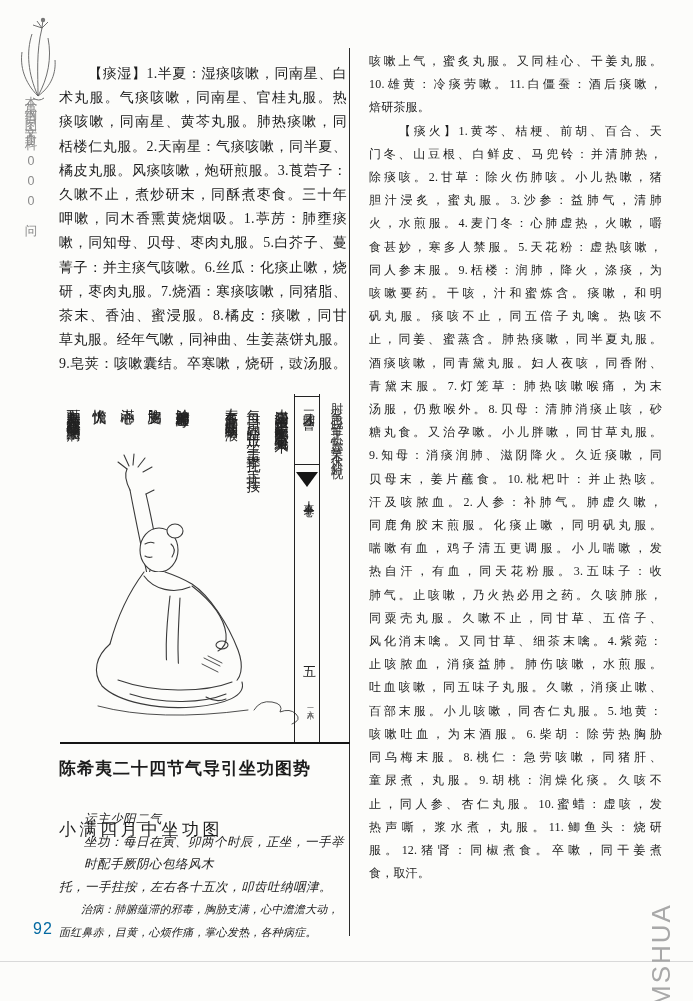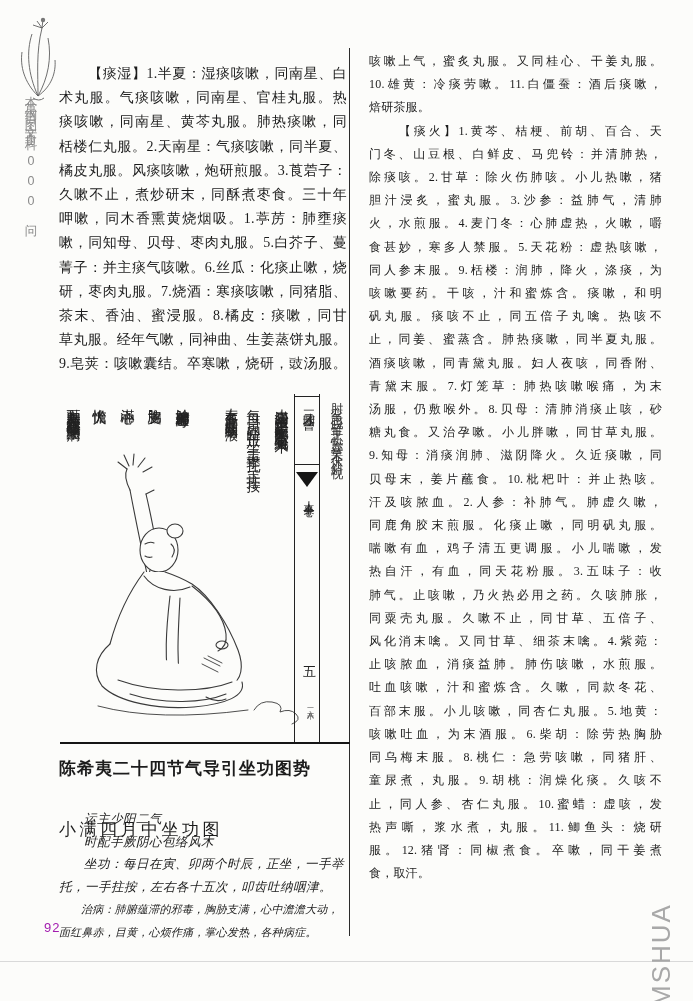--- a/index.html
+++ b/index.html
@@ -44,21 +44,21 @@
     font-family:"Liberation Sans","DejaVu Sans",sans-serif;letter-spacing:1px;}
   #fig-subcaption{left:59px;top:818px;font-size:17px;letter-spacing:3.5px;}
   #fig-details{left:59px;top:808px;width:294px;font-size:12.5px;line-height:22.6px;}
   .dline{letter-spacing:0.5px;font-style:italic;}
   .dline.ind{text-indent:2em;}
   .dline.sm{font-size:11px;letter-spacing:0.2px;}
   
   #spine-title{left:22px;top:86px;writing-mode:vertical-rl;text-orientation:upright;
     color:#8b8b8b;font-size:12.5px;letter-spacing:6px;
     font-family:"Liberation Sans","DejaVu Sans",sans-serif;}
-  #page-num{left:44px;top:920px;font-size:13px;letter-spacing:1px;color:#a21caf;
+  #page-num{left:33px;top:920px;font-size:16px;letter-spacing:1px;color:#0369a1;
     font-family:"Liberation Sans","DejaVu Sans",sans-serif;}
   #watermark{left:598px;top:925px;width:130px;height:34px;transform:rotate(-90deg);
     font-family:"Liberation Sans","DejaVu Sans",sans-serif;font-size:26px;color:#a8a8a8;
     letter-spacing:2px;}
   #scan-line{left:0;top:961px;width:693px;height:1px;background:#d9d9d9;}
   svg{display:block;}
 </style>
 </head>
 <body>
 
@@ -117,21 +117,21 @@
     <div class="tline">9.知母：消痰润肺、滋阴降火。久近痰嗽，同</div>
     <div class="tline">贝母末，姜片蘸食。10.枇杷叶：并止热咳。</div>
     <div class="tline">汗及咳脓血。2.人参：补肺气。肺虚久嗽，</div>
     <div class="tline">同鹿角胶末煎服。化痰止嗽，同明矾丸服。</div>
     <div class="tline">喘嗽有血，鸡子清五更调服。小儿喘嗽，发</div>
     <div class="tline">热自汗，有血，同天花粉服。3.五味子：收</div>
     <div class="tline">肺气。止咳嗽，乃火热必用之药。久咳肺胀，</div>
     <div class="tline">同粟壳丸服。久嗽不止，同甘草、五倍子、</div>
     <div class="tline">风化消末噙。又同甘草、细茶末噙。4.紫菀：</div>
     <div class="tline">止咳脓血，消痰益肺。肺伤咳嗽，水煎服。</div>
-    <div class="tline">吐血咳嗽，汁和蜜炼含。久嗽，同款冬花、</div>
+    <div class="tline">吐血咳嗽，同五味子丸服。久嗽，消痰止嗽、</div>
     <div class="tline">百部末服。小儿咳嗽，同杏仁丸服。5.地黄：</div>
     <div class="tline">咳嗽吐血，为末酒服。6.柴胡：除劳热胸胁</div>
     <div class="tline">同乌梅末服。8.桃仁：急劳咳嗽，同猪肝、</div>
     <div class="tline">童尿煮，丸服。9.胡桃：润燥化痰。久咳不</div>
     <div class="tline">止，同人参、杏仁丸服。10.蜜蜡：虚咳，发</div>
     <div class="tline">热声嘶，浆水煮，丸服。11.鲫鱼头：烧研</div>
     <div class="tline">服。12.猪肾：同椒煮食。卒嗽，同干姜煮</div>
     <div class="tline nj">食，取汗。</div>
   </div>
 
@@ -198,22 +198,22 @@
   <div id="wc-left" class="vtext">動面赤鼻赤目黃煩心心痛掌中熱諸病</div>
 
   <div id="wc-bottomline"></div>
 </div>
 
 <div id="fig-caption" class="abs">陈希夷二十四节气导引坐功图势</div>
 <div id="fig-subcaption" class="abs">小满四月中坐功图</div>
 <div id="fig-details" class="abs">
 
 <div class="dline ind nj">运主少阳二气</div>
+    <div class="dline ind">坐功：每日在寅、卯两个时辰，正坐，一手举</div>
     <div class="dline ind">时配手厥阴心包络风木</div>
-    <div class="dline ind">坐功：每日在寅、卯两个时辰，正坐，一手举</div>
     <div class="dline">托，一手拄按，左右各十五次，叩齿吐纳咽津。</div>
     <div class="dline ind sm">治病：肺腑蕴滞的邪毒，胸胁支满，心中澹澹大动，</div>
     <div class="dline sm">面红鼻赤，目黄，心烦作痛，掌心发热，各种病症。</div>
   </div>
 
 <div id="page-num" class="abs">92</div>
 <div id="scan-line" class="abs"></div>
 <div id="watermark" class="abs">MSHUA</div>
 
 </body></html>

